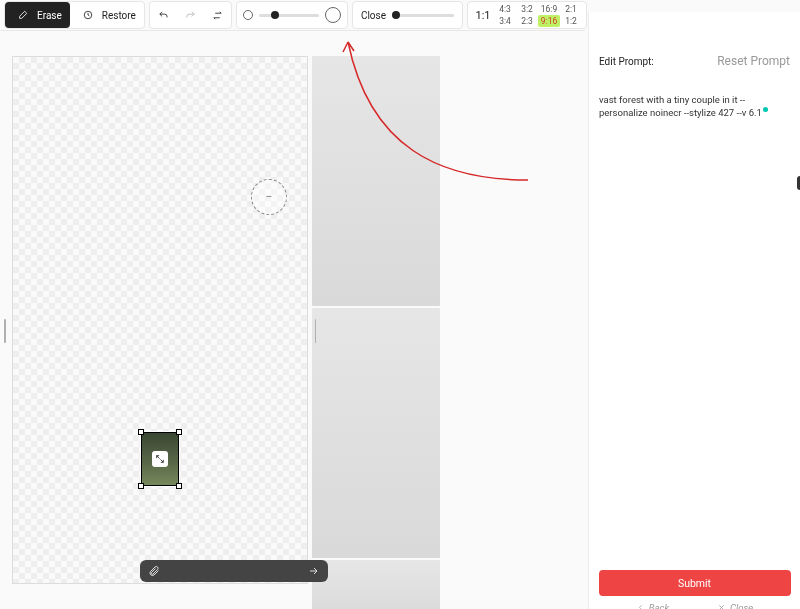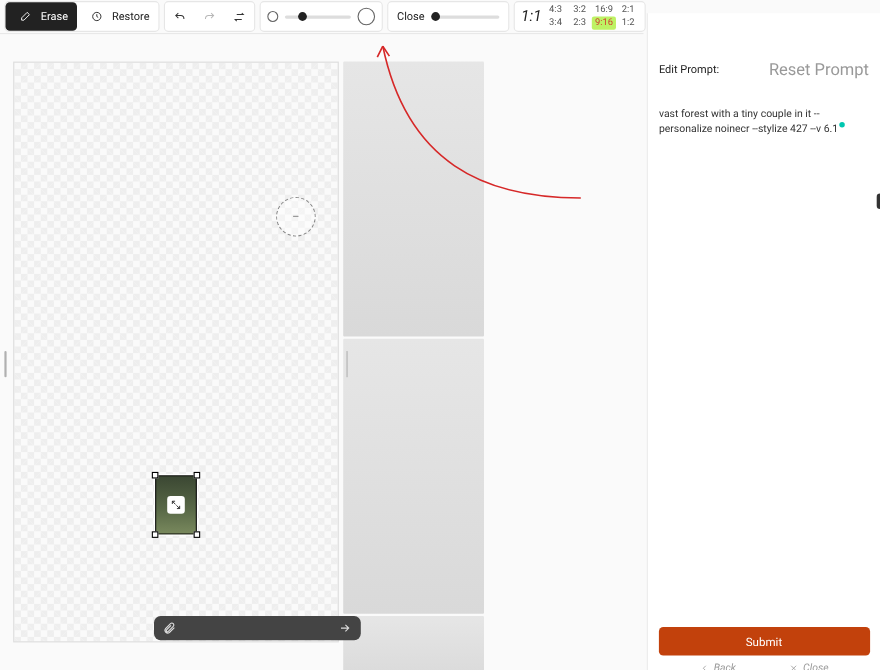--- a/index.html
+++ b/index.html
@@ -18,21 +18,21 @@
   .circ-sm { width: 10px; height: 10px; border: 1px solid #666; border-radius: 50%; }
   .circ-lg { width: 16px; height: 16px; border: 1px solid #666; border-radius: 50%; }
   .slider { width: 60px; height: 3px; background: #ddd; border-radius: 2px; position: relative; }
   .slider .dot { width: 8px; height: 8px; background: #222; border-radius: 50%; position: absolute; top: -2.5px; }
 
   .scale-group { padding: 0 8px; gap: 8px; }
   .scale-label { font-size: 10px; color: #222; }
   .scale-slider { width: 60px; height: 3px; background: #ddd; border-radius: 2px; position: relative; }
   .scale-slider .dot { width: 8px; height: 8px; background: #222; border-radius: 50%; position: absolute; top: -2.5px; left: -2px; }
 
-  .ratio-left { width: 22px; display: flex; align-items: center; justify-content: center; font-size: 14px; color: #222; font-style: italic; }
+  .ratio-left { width: 22px; display: flex; align-items: center; justify-content: center; font-size: 11px; color: #222; }
   .ratio-grid { display: grid; grid-template-columns: repeat(4, 22px); grid-template-rows: repeat(2, 12px); }
   .ratio-cell { font-size: 8.5px; display: flex; align-items: center; justify-content: center; color: #555; cursor: pointer; }
   .ratio-cell.active { background: #bef264; color: #d04030; border-radius: 2px; }
 
   
   .divider { position: absolute; top: 30px; left: 0; right: 215px; height: 1px; background: #e8e8e8; }
 
   
   .canvas-wrap { position: absolute; top: 56px; left: 12px; width: 296px; height: 528px; border: 1px solid #dcdcdc; background-image:
       linear-gradient(45deg,#eee 25%,transparent 25%),linear-gradient(-45deg,#eee 25%,transparent 25%),linear-gradient(45deg,transparent 75%,#eee 75%),linear-gradient(-45deg,transparent 75%,#eee 75%);
@@ -57,26 +57,26 @@
 
   
   .pill { position: absolute; left: 140px; top: 560px; width: 188px; height: 22px; background: #444; border-radius: 6px; display: flex; align-items: center; justify-content: space-between; padding: 0 8px; color: #eee; }
 
   
   svg.anno { position: absolute; top: 28px; left: 0; width: 585px; height: 200px; pointer-events: none; }
 
   
   .rpanel { position: absolute; top: 12px; right: 0; width: 212px; height: 609px; background: #fff; border-left: 1px solid #ececec; display: flex; flex-direction: column; }
   .rhead { display: flex; justify-content: space-between; align-items: center; padding: 42px 10px 6px; font-size: 10px; color: #222; }
-  .rhead .reset { color: #999; font-size: 15px; cursor: pointer; }
+  .rhead .reset { color: #999; font-size: 12px; cursor: pointer; }
   .prompt { padding: 0 10px; font-size: 9.5px; color: #333; line-height: 1.35; margin-top: 20px; }
   .prompt .cursor-dot { display:inline-block; width:5px; height:5px; background:#00c7b0; border-radius:50%; vertical-align:super; margin-left:1px; }
 
   .rfoot { margin-top: auto; padding-bottom: 8px; display: flex; flex-direction: column; gap: 6px; align-items:center; }
-  .submit-btn { width: 192px; height: 26px; background: #c2410c; color: #fff; font-size: 10.5px; border-radius: 4px; display: flex; align-items: center; justify-content: center; cursor: pointer; }
+  .submit-btn { width: 192px; height: 26px; background: #ef4444; color: #fff; font-size: 10.5px; border-radius: 4px; display: flex; align-items: center; justify-content: center; cursor: pointer; }
   .footer-links { display: flex; gap: 48px; }
   .flink { font-size: 9.5px; color: #999; display: flex; align-items: center; gap: 4px; cursor: pointer; font-style: italic; }
 
   .knob { position:absolute; right:-3px; top:176px; width:6px; height:14px; background:#333; border-top-left-radius:3px; border-bottom-left-radius:3px; }
 </style>
 </head>
 <body>
 
 <div class="toolbar">
 

